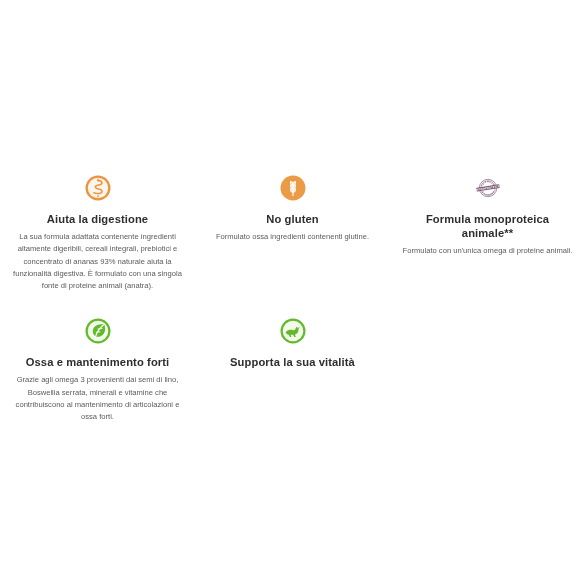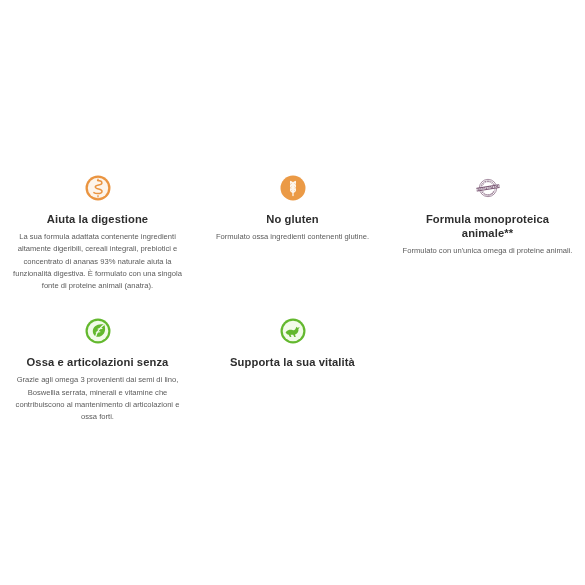--- a/index.html
+++ b/index.html
@@ -143,21 +143,21 @@
       <span class="icon-wrap">
         <svg width="26" height="26" viewBox="0 0 26 26" aria-hidden="true">
           <circle cx="13" cy="13" r="12.5" fill="#63b82e"></circle>
           <circle cx="13" cy="13" r="10.3" fill="#f2fbe9"></circle>
           <path d="M19.2 6.6c-6.6-1.3-11.4 2-11.4 6.7 0 2.3 1.2 4.2 2.9 5.1 1.8-4.6 4.8-8 8.5-11.8z" fill="#63b82e"></path>
           <path d="M19.2 6.6c-3.7 3.8-6.7 7.2-8.5 11.8 4.7 1.7 9.5-2.2 9.4-7.5 0-1.6-.3-3-0.9-4.3z" fill="#63b82e"></path>
           <path d="M19.2 6.6c-4.6 3.1-7.2 7.3-8.6 12" fill="none" stroke="#f2fbe9" stroke-width="1.25" stroke-linecap="round"></path>
           <path d="M13.1 11.1l3.9-.6M11.2 14.3l3.7-.5" fill="none" stroke="#f2fbe9" stroke-width="1.05" stroke-linecap="round"></path>
         </svg>
       </span>
-      <h3 class="feature-title">Ossa e articolazioni senza</h3>
+      <h3 class="feature-title">Ossa e mantenimento forti</h3>
       <p class="feature-desc">Grazie agli omega 3 provenienti dai semi di lino, Boswellia serrata, minerali e vitamine che contribuiscono al mantenimento di articolazioni e ossa forti.</p>
     </div>
 
     <div class="feature-cell feature-row-2">
       <span class="icon-wrap">
         <svg width="26" height="26" viewBox="0 0 26 26" aria-hidden="true">
           <circle cx="13" cy="13" r="12.5" fill="#63b82e"></circle>
           <circle cx="13" cy="13" r="10.3" fill="#f2fbe9"></circle>
           <path d="M5.6 14.4c.9-1.2 2.2-2.2 3.7-2.6 1.1-.3 2.2-.2 3.2.2.7.3 1.3.3 2-.1.6-.4 1-1 1.3-1.7.2-.5.3-1 .3-1.5l1.3 1.1 2.4-.5-1.4 1.6c.2.9.1 1.9-.3 2.8-.6 1.4-1.8 2.4-3.2 2.8l.9 2.5-1.5-.1-1.1-2.2-2.6.1.8 2.2-1.5.1-1.2-2.4c-1.3-.4-2.4-1.2-3.1-2.3z" fill="#63b82e"></path>
         </svg>

